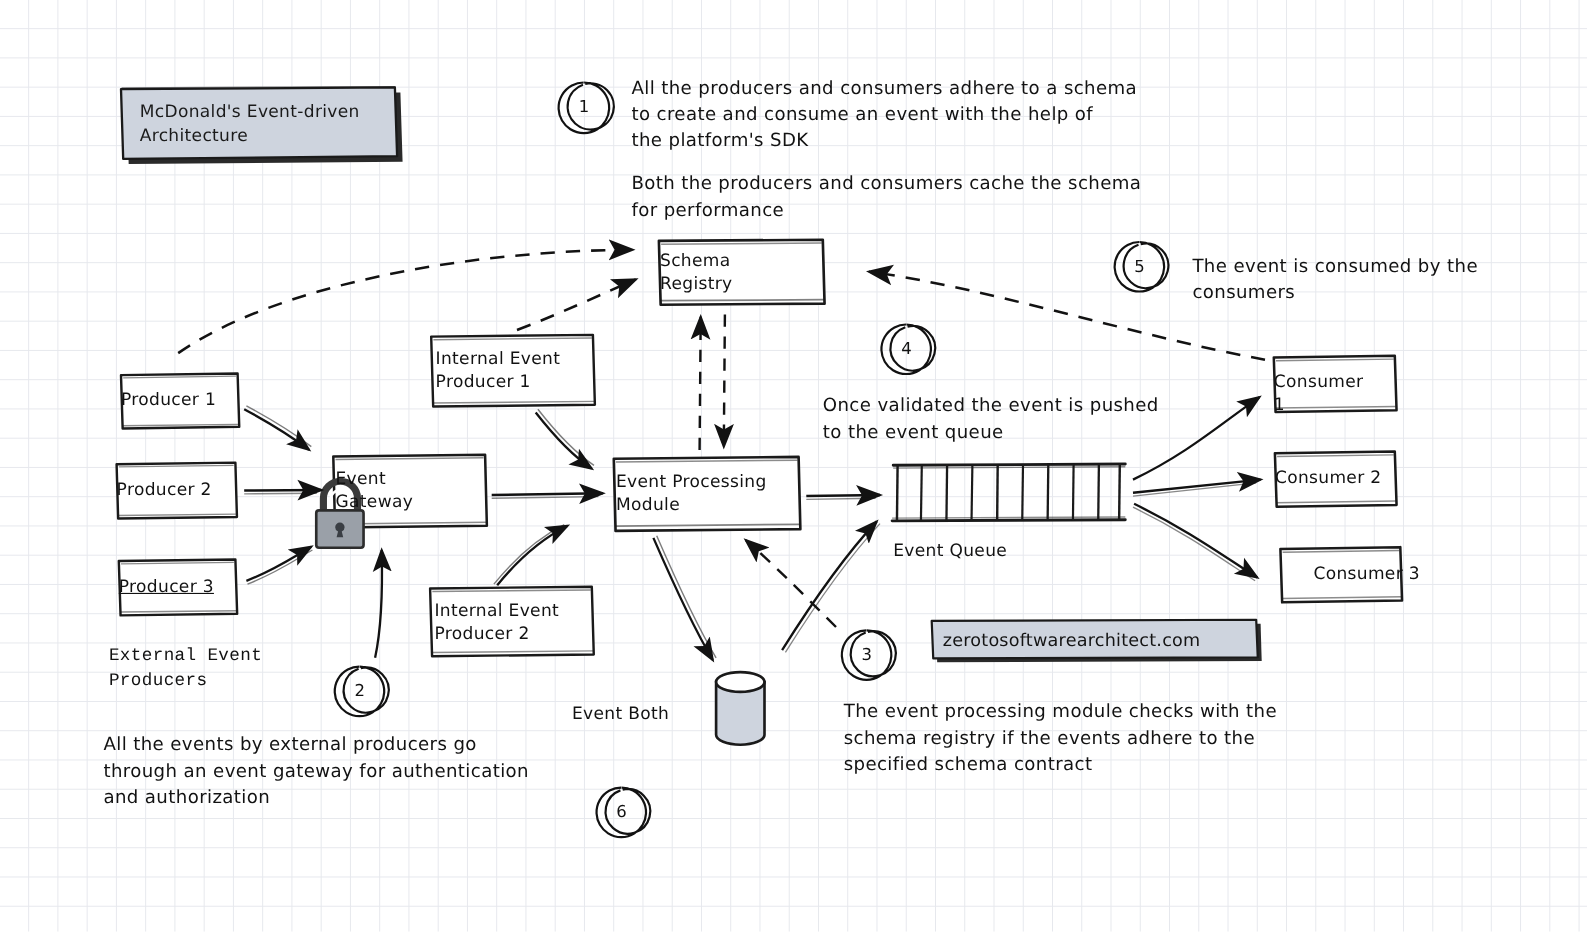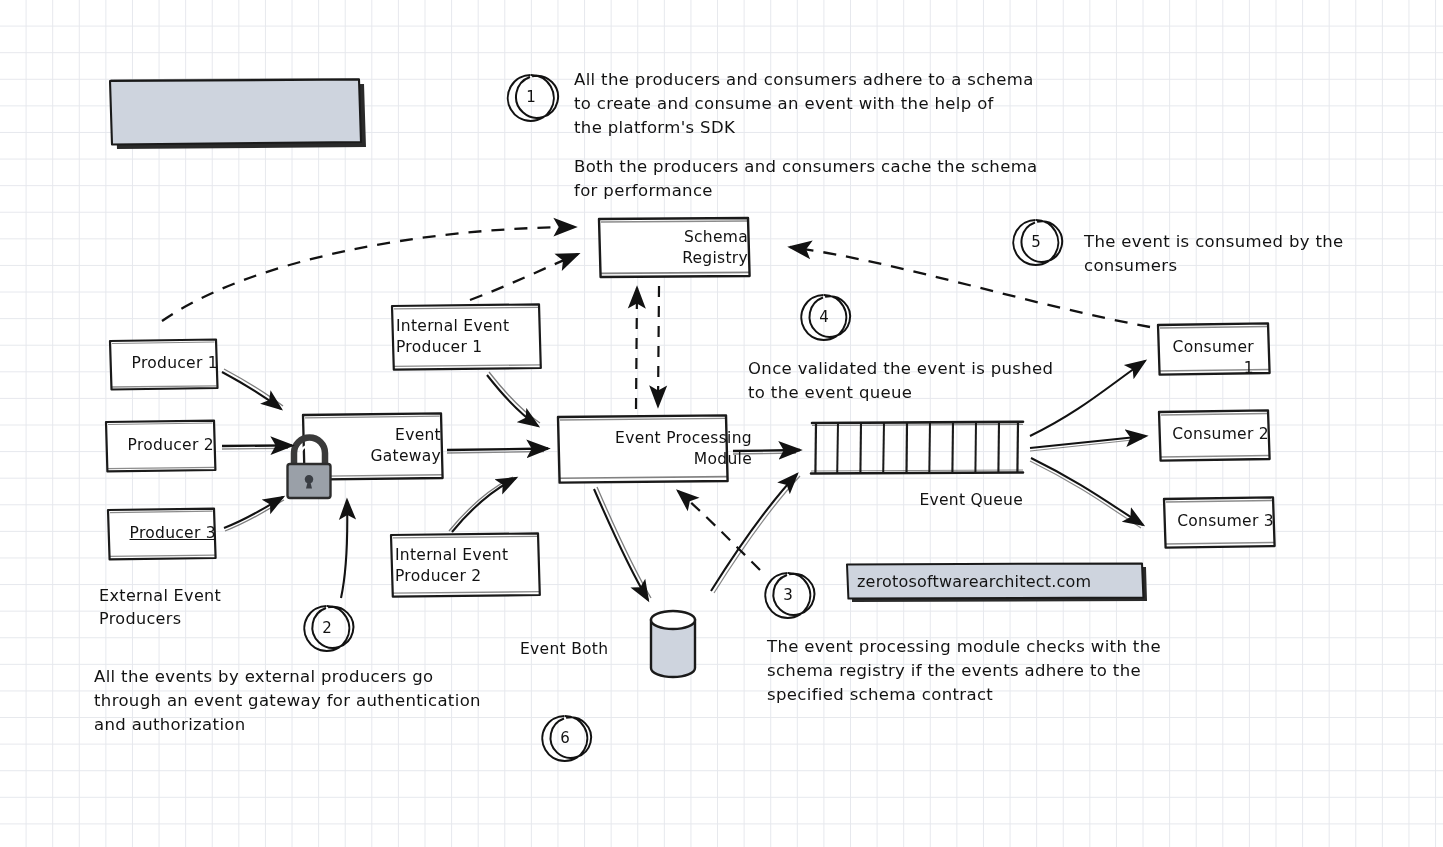--- a/index.html
+++ b/index.html
@@ -31,37 +31,38 @@
   .hand-text {
     position: absolute;
     font-family: "DejaVu Sans", sans-serif;
     color: #121212;
     white-space: pre;
     line-height: 1.38;
     letter-spacing: 0.4px;
   }
   .node-label {
     position: absolute;
-    text-align: right;
+    text-align: left;
     font-size: 15.5px;
     color: #121212;
     line-height: 1.34;
     letter-spacing: 0.3px;
     white-space: pre-line;
     pointer-events: none;
   }
   .annot-text {
     font-size: 16.5px;
     letter-spacing: 0.35px;
     line-height: 1.45;
   }
   .plain-label {
     font-size: 16px;
     letter-spacing: 0.35px;
     line-height: 1.42;
+    font-family: Liberation Mono, monospace;
   }
   .num-badge {
     position: absolute;
     font-size: 15px;
     color: #121212;
     display: flex;
     align-items: center;
     justify-content: center;
     width: 44px;
     height: 44px;
@@ -296,20 +297,22 @@
       <path d="M1030,448 L1146,436" fill="none" stroke="#121212" stroke-width="2.2" marker-end="url(#ah)"></path>
       <path d="M1030,451 L1142,439" fill="none" stroke="#121212" stroke-width="1.2" opacity="0.5"></path>
     </g>
 
     <g>
       <path d="M1031,458 C1080,482 1110,504 1143,525" fill="none" stroke="#121212" stroke-width="2.1" marker-end="url(#ah)"></path>
       <path d="M1030,461 C1079,485 1109,507 1141,528" fill="none" stroke="#121212" stroke-width="1.2" opacity="0.5"></path>
     </g>
   </svg>
 
+  <div class="titlebox-text" style="left:127px; top:90px; width:225px;">McDonald's Event-driven
+Architecture</div>
 
   <div class="wm-text" style="left:857px; top:572px;">zerotosoftwarearchitect.com</div>
 
   <div class="node-label" style="left:110px; top:353px; width:108px;">Producer 1</div>
   <div class="node-label" style="left:106px; top:435px; width:108px;">Producer 2</div>
   <div class="node-label" style="left:108px; top:523px; width:108px;text-decoration:underline;">Producer 3</div>
 
   <div class="node-label" style="left:305px; top:425px; width:136px;">Event
 Gateway</div>
 
@@ -323,21 +326,21 @@
 
   <div class="node-label" style="left:560px; top:428px; width:192px;">Event Processing
 Module</div>
 
   <div class="node-label" style="left:812px; top:490px; width:211px;">Event Queue</div>
 
   <div class="node-label" style="left:520px; top:639px; width:116px; text-align:left;">Event Both</div>
 
   <div class="node-label" style="left:1158px; top:337px; width:96px;">Consumer 1</div>
   <div class="node-label" style="left:1159px; top:424px; width:110px;">Consumer 2</div>
-  <div class="node-label" style="left:1164px; top:511px; width:110px;">Consumer 3</div>
+  <div class="node-label" style="left:1164px; top:511px; width:110px;padding-left:30px;">Consumer 3</div>
 
   <div class="hand-text plain-label" style="left:99px; top:585px;">External Event
 Producers</div>
 
   <div class="num-badge" style="left:509px; top:75px;">1</div>
   <div class="num-badge" style="left:305px; top:606px;">2</div>
   <div class="num-badge" style="left:766px; top:573px;">3</div>
   <div class="num-badge" style="left:802px; top:295px;">4</div>
   <div class="num-badge" style="left:1014px; top:220px;">5</div>
   <div class="num-badge" style="left:543px; top:716px;">6</div>

